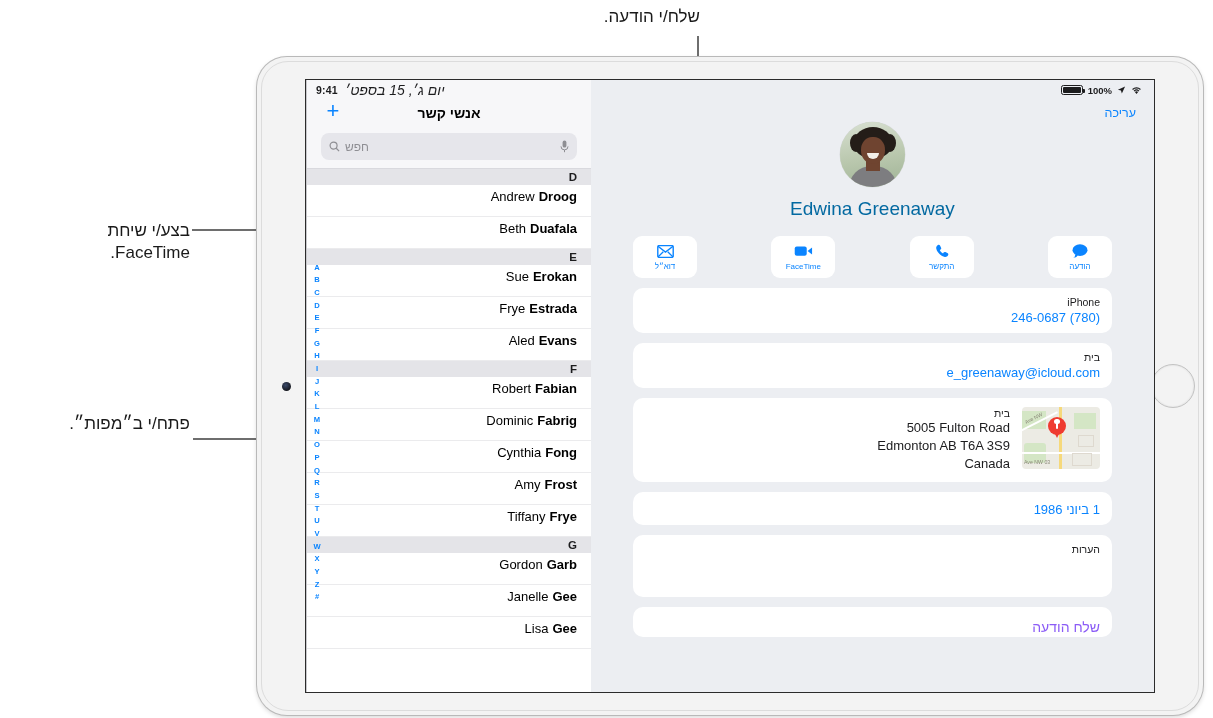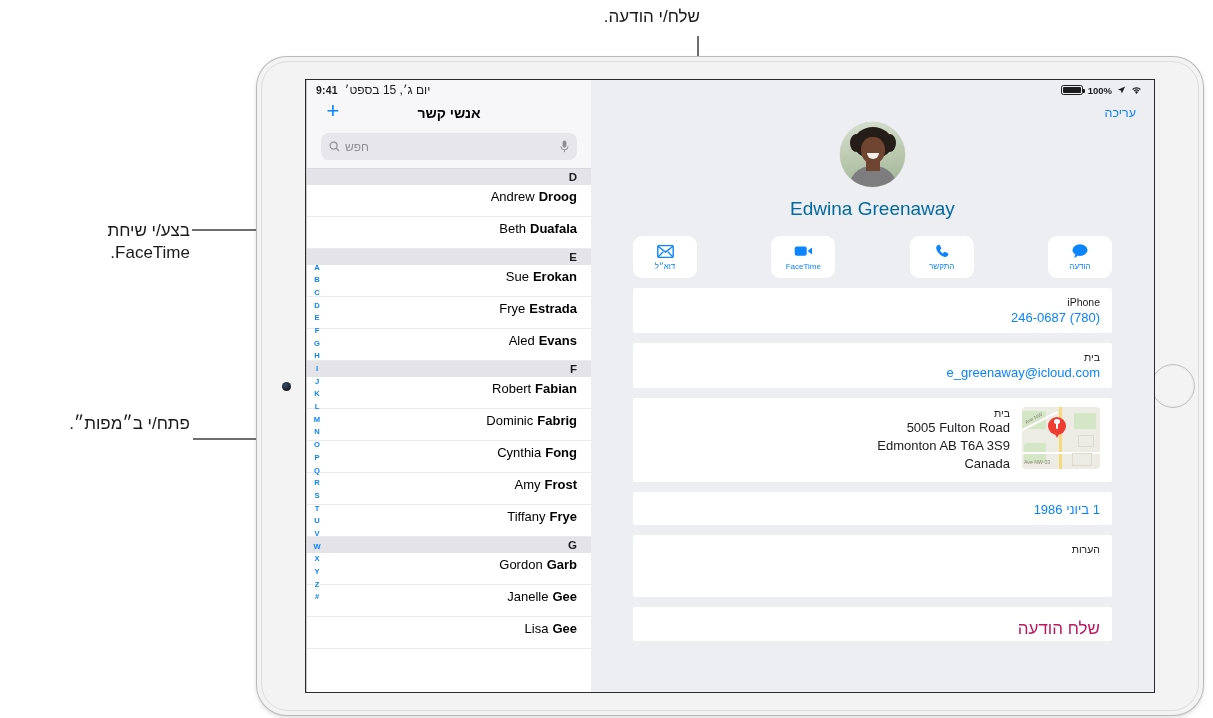--- a/index.html
+++ b/index.html
@@ -84,21 +84,21 @@
     display: flex; align-items: center;
     padding: 0 12px 0 10px;
     font-size: 10.5px;
     color: #1c1c1e;
     z-index: 30;
     pointer-events: none;
   }
   .status-right { display: flex; align-items: center; gap: 7px; margin-right: auto; direction: ltr; }
   .status-left  { display: flex; align-items: center; gap: 5px; direction: ltr; }
   .sb-time { font-weight: 600; letter-spacing: .2px; }
-  .sb-date { font-size: 12px; }
+  .sb-date { font-size: 14px; font-style: italic; }
   .batt {
     width: 22px; height: 10px;
     border: 1.1px solid #1c1c1e;
     border-radius: 2.4px;
     position: relative;
     padding: 1px;
   }
   .batt::after {
     content: ""; position: absolute; right: -3px; top: 3px;
     width: 1.8px; height: 4px; background: #1c1c1e; border-radius: 0 1px 1px 0;
@@ -225,21 +225,21 @@
     border-radius: 9px;
     display: flex; flex-direction: column; align-items: center; justify-content: center;
     gap: 3px;
     cursor: pointer;
   }
   .act-btn .lbl { font-size: 8px; color: #0a84ff; }
   .act-icon { color: #0a84ff; display: flex; align-items: center; justify-content: center; height: 15px; }
 
   .card {
     background: #fff;
-    border-radius: 2px;
+    border-radius: 10px;
     margin-top: 10px;
     padding: 8px 12px;
     text-align: right;
     direction: rtl;
   }
   .card .lab { font-size: 10.5px; color: #1c1c1e; }
   .card .val { font-size: 13px; color: #0a84ff; margin-top: 2px; direction: ltr; text-align: right; }
   .card .val.dark { color: #1c1c1e; }
   .card .val.he { direction: rtl; }
 
@@ -277,21 +277,21 @@
   .pin i {
     position: absolute; left: 7.6px; top: 3.4px;
     width: 2.6px; height: 9px; background: #fff; border-radius: 2px;
   }
   .pin i::before {
     content: ""; position: absolute; left: -1.4px; top: -1.4px;
     width: 5.4px; height: 5.4px; border-radius: 50%; background: #fff;
   }
   .notes-card { height: 62px; }
   .send-card { padding: 10px 12px 2px 12px; }
-  .send-card .val { color: #be185d; font-size: 17px; direction: rtl; text-align: right; }
+  .send-card .val { color: #8b5cf6; font-size: 14px; direction: rtl; text-align: right; }
 </style>
 </head>
 <body>
 
 <div class="callout" id="callout-message">שלח/י הודעה.</div>
 <div class="callout" id="callout-facetime">בצע/י שיחת
 FaceTime.</div>
 <div class="callout" id="callout-maps">פתח/י ב״מפות״.</div>
 
 <div class="leader" id="leader-msg-v"></div>

